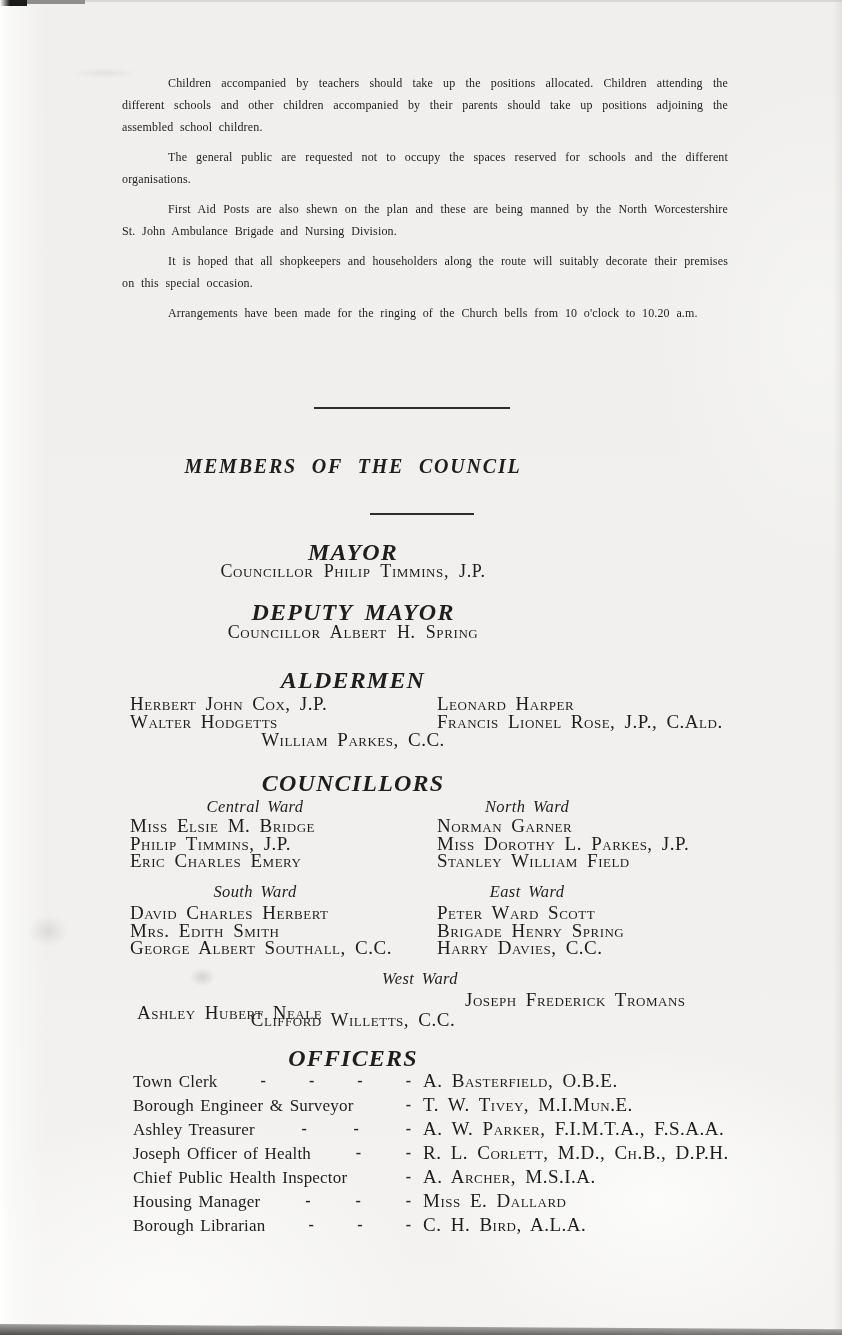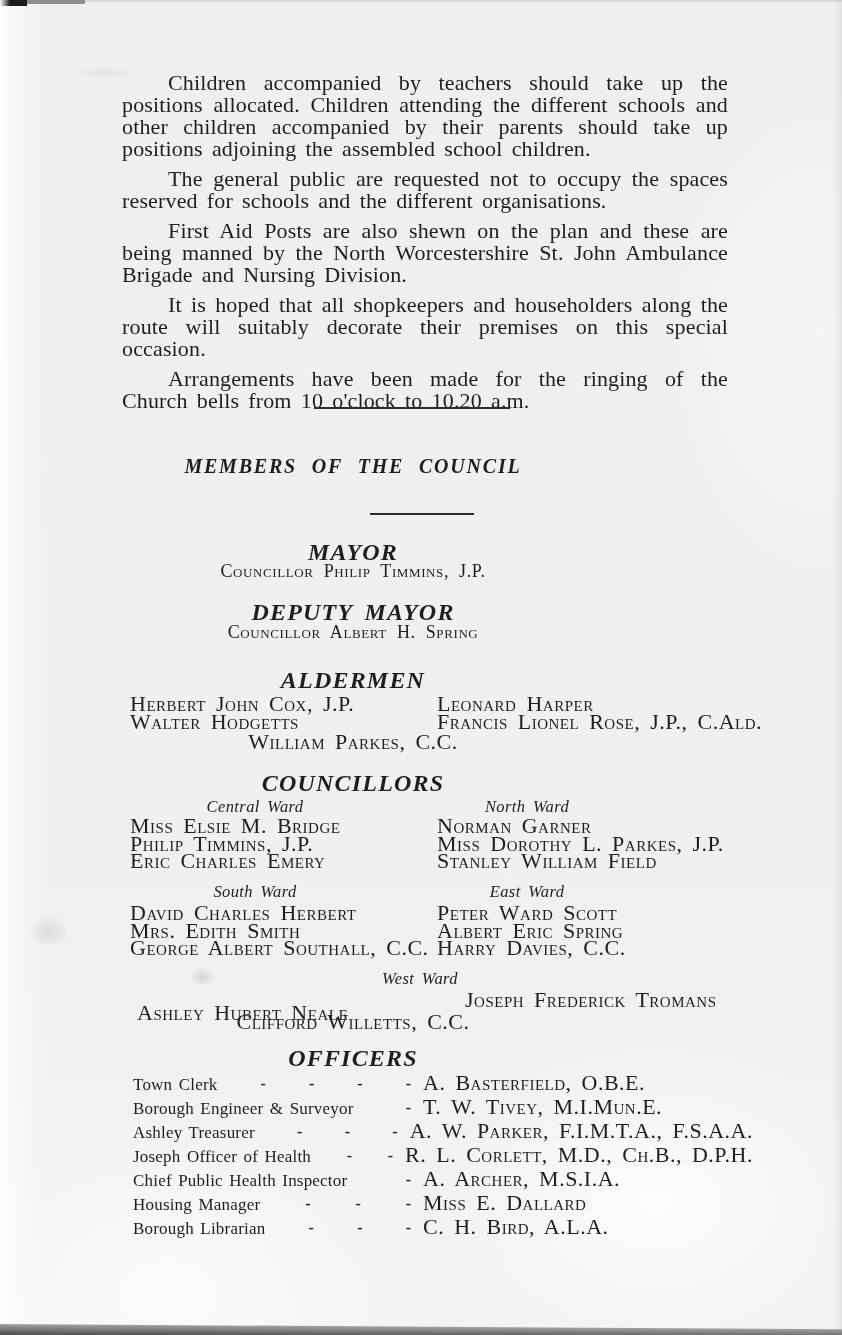--- a/index.html
+++ b/index.html
@@ -28,33 +28,33 @@
                    transform:rotate(.35deg); transform-origin:left center; }
   .smudge-1 { position:absolute; left:16px; top:905px; width:64px; height:58px; opacity:.5;
               background:radial-gradient(ellipse 45% 40% at 50% 45%, rgba(120,120,118,.35), rgba(120,120,118,0) 70%); }
   .smudge-2 { position:absolute; left:184px; top:962px; width:46px; height:30px; opacity:.55;
               background:radial-gradient(ellipse 40% 45% at 40% 50%, rgba(105,105,102,.4), rgba(105,105,102,0) 70%); }
   .smudge-3 { position:absolute; left:60px; top:66px; width:90px; height:14px; opacity:.5;
               background:radial-gradient(ellipse 50% 50% at 50% 50%, rgba(190,190,186,.55), rgba(190,190,186,0) 75%); }
 
   
   .body-text { position:absolute; left:122px; top:72px; width:606px;
-               font-size:22px; line-height:22px; text-align:justify;
+               font-size:12px; line-height:22px; text-align:justify;
                word-spacing:3.5px; letter-spacing:.15px; }
   .body-text p { margin:0 0 8px 0; text-indent:46px; }
 
   .hr { position:absolute; height:2px; background:#2e2d2b; }
   .hr-1 { top:407px; left:314px; width:196px; }
   .hr-2 { top:513px; left:370px; width:104px; }
 
   .centered { position:absolute; left:0; width:706px; text-align:center; }
   .heading-italic { font-style:italic; font-weight:bold; letter-spacing:1.2px; word-spacing:5px; font-size:24px; }
   .council-title  { top:455px; font-style:italic; font-weight:bold; font-size:20px; letter-spacing:1.8px; word-spacing:8px; }
 
-  .sc { font-variant: small-caps; letter-spacing:.5px; word-spacing:4px; font-size:22px; }
+  .sc { font-variant: small-caps; letter-spacing:.5px; word-spacing:4px; font-size:19px; }
   .sc-lg { font-variant: small-caps; letter-spacing:.6px; word-spacing:5px; font-size:18px; }
 
   .h-mayor        { top:539px; }
   .mayor-name     { top:561px; }
   .h-deputy       { top:599px; }
   .deputy-name    { top:622px; }
   .h-aldermen     { top:667px; }
   .h-councillors  { top:770px; }
   .h-officers     { top:1045px; }
 
@@ -145,21 +145,21 @@
 
   <div class="ward-label wl-south">South Ward</div>
   <div class="ward-label wl-east">East Ward</div>
   <div class="col-left names sc ward-rows-2">
     <div>David Charles Herbert</div>
     <div>Mrs. Edith Smith</div>
     <div>George Albert Southall, C.C.</div>
   </div>
   <div class="col-right names sc ward-rows-2">
     <div>Peter Ward Scott</div>
-    <div>Albert Eric Spring</div>
+    <div>Brigade Henry Spring</div>
     <div>Harry Davies, C.C.</div>
   </div>
 
   <div class="ward-label wl-west">West Ward</div>
   <div class="west-left names sc">Ashley Hubert Neale</div>
   <div class="west-right names sc">Joseph Frederick Tromans</div>
   <div class="centered sc west-center">Clifford Willetts, C.C.</div>
 
   <div class="centered heading-italic h-officers">OFFICERS</div>
   <div class="officers">

